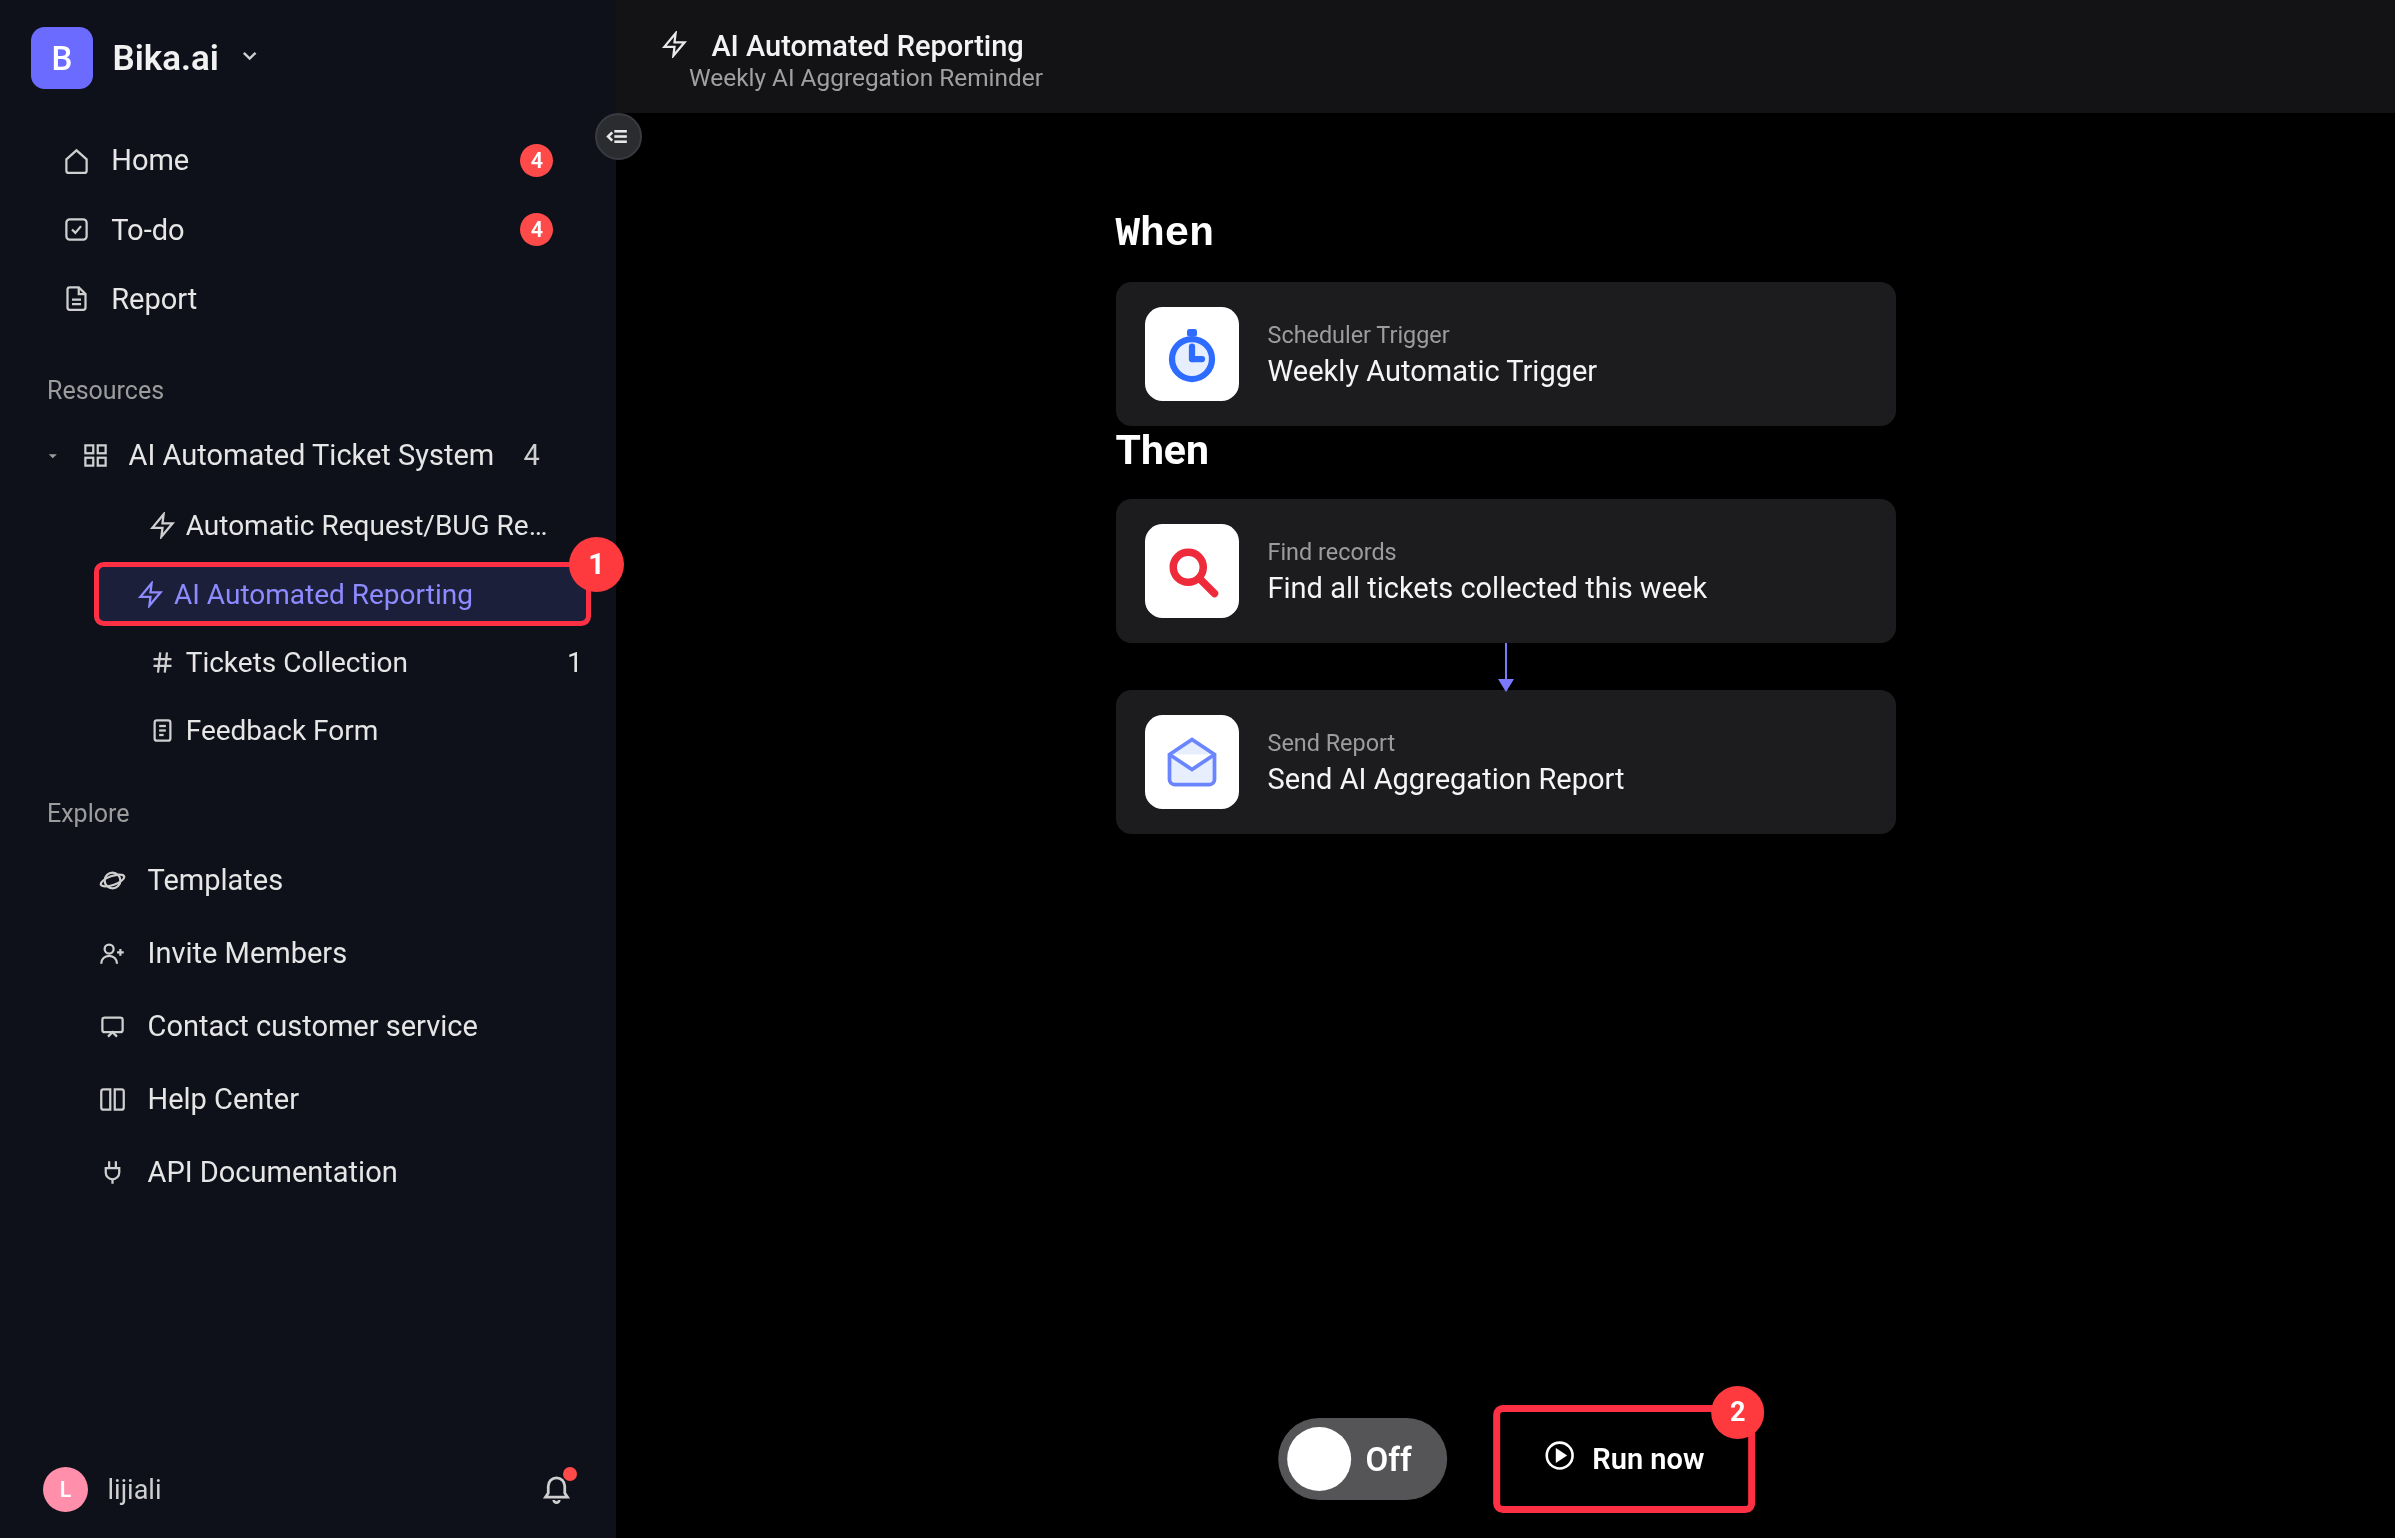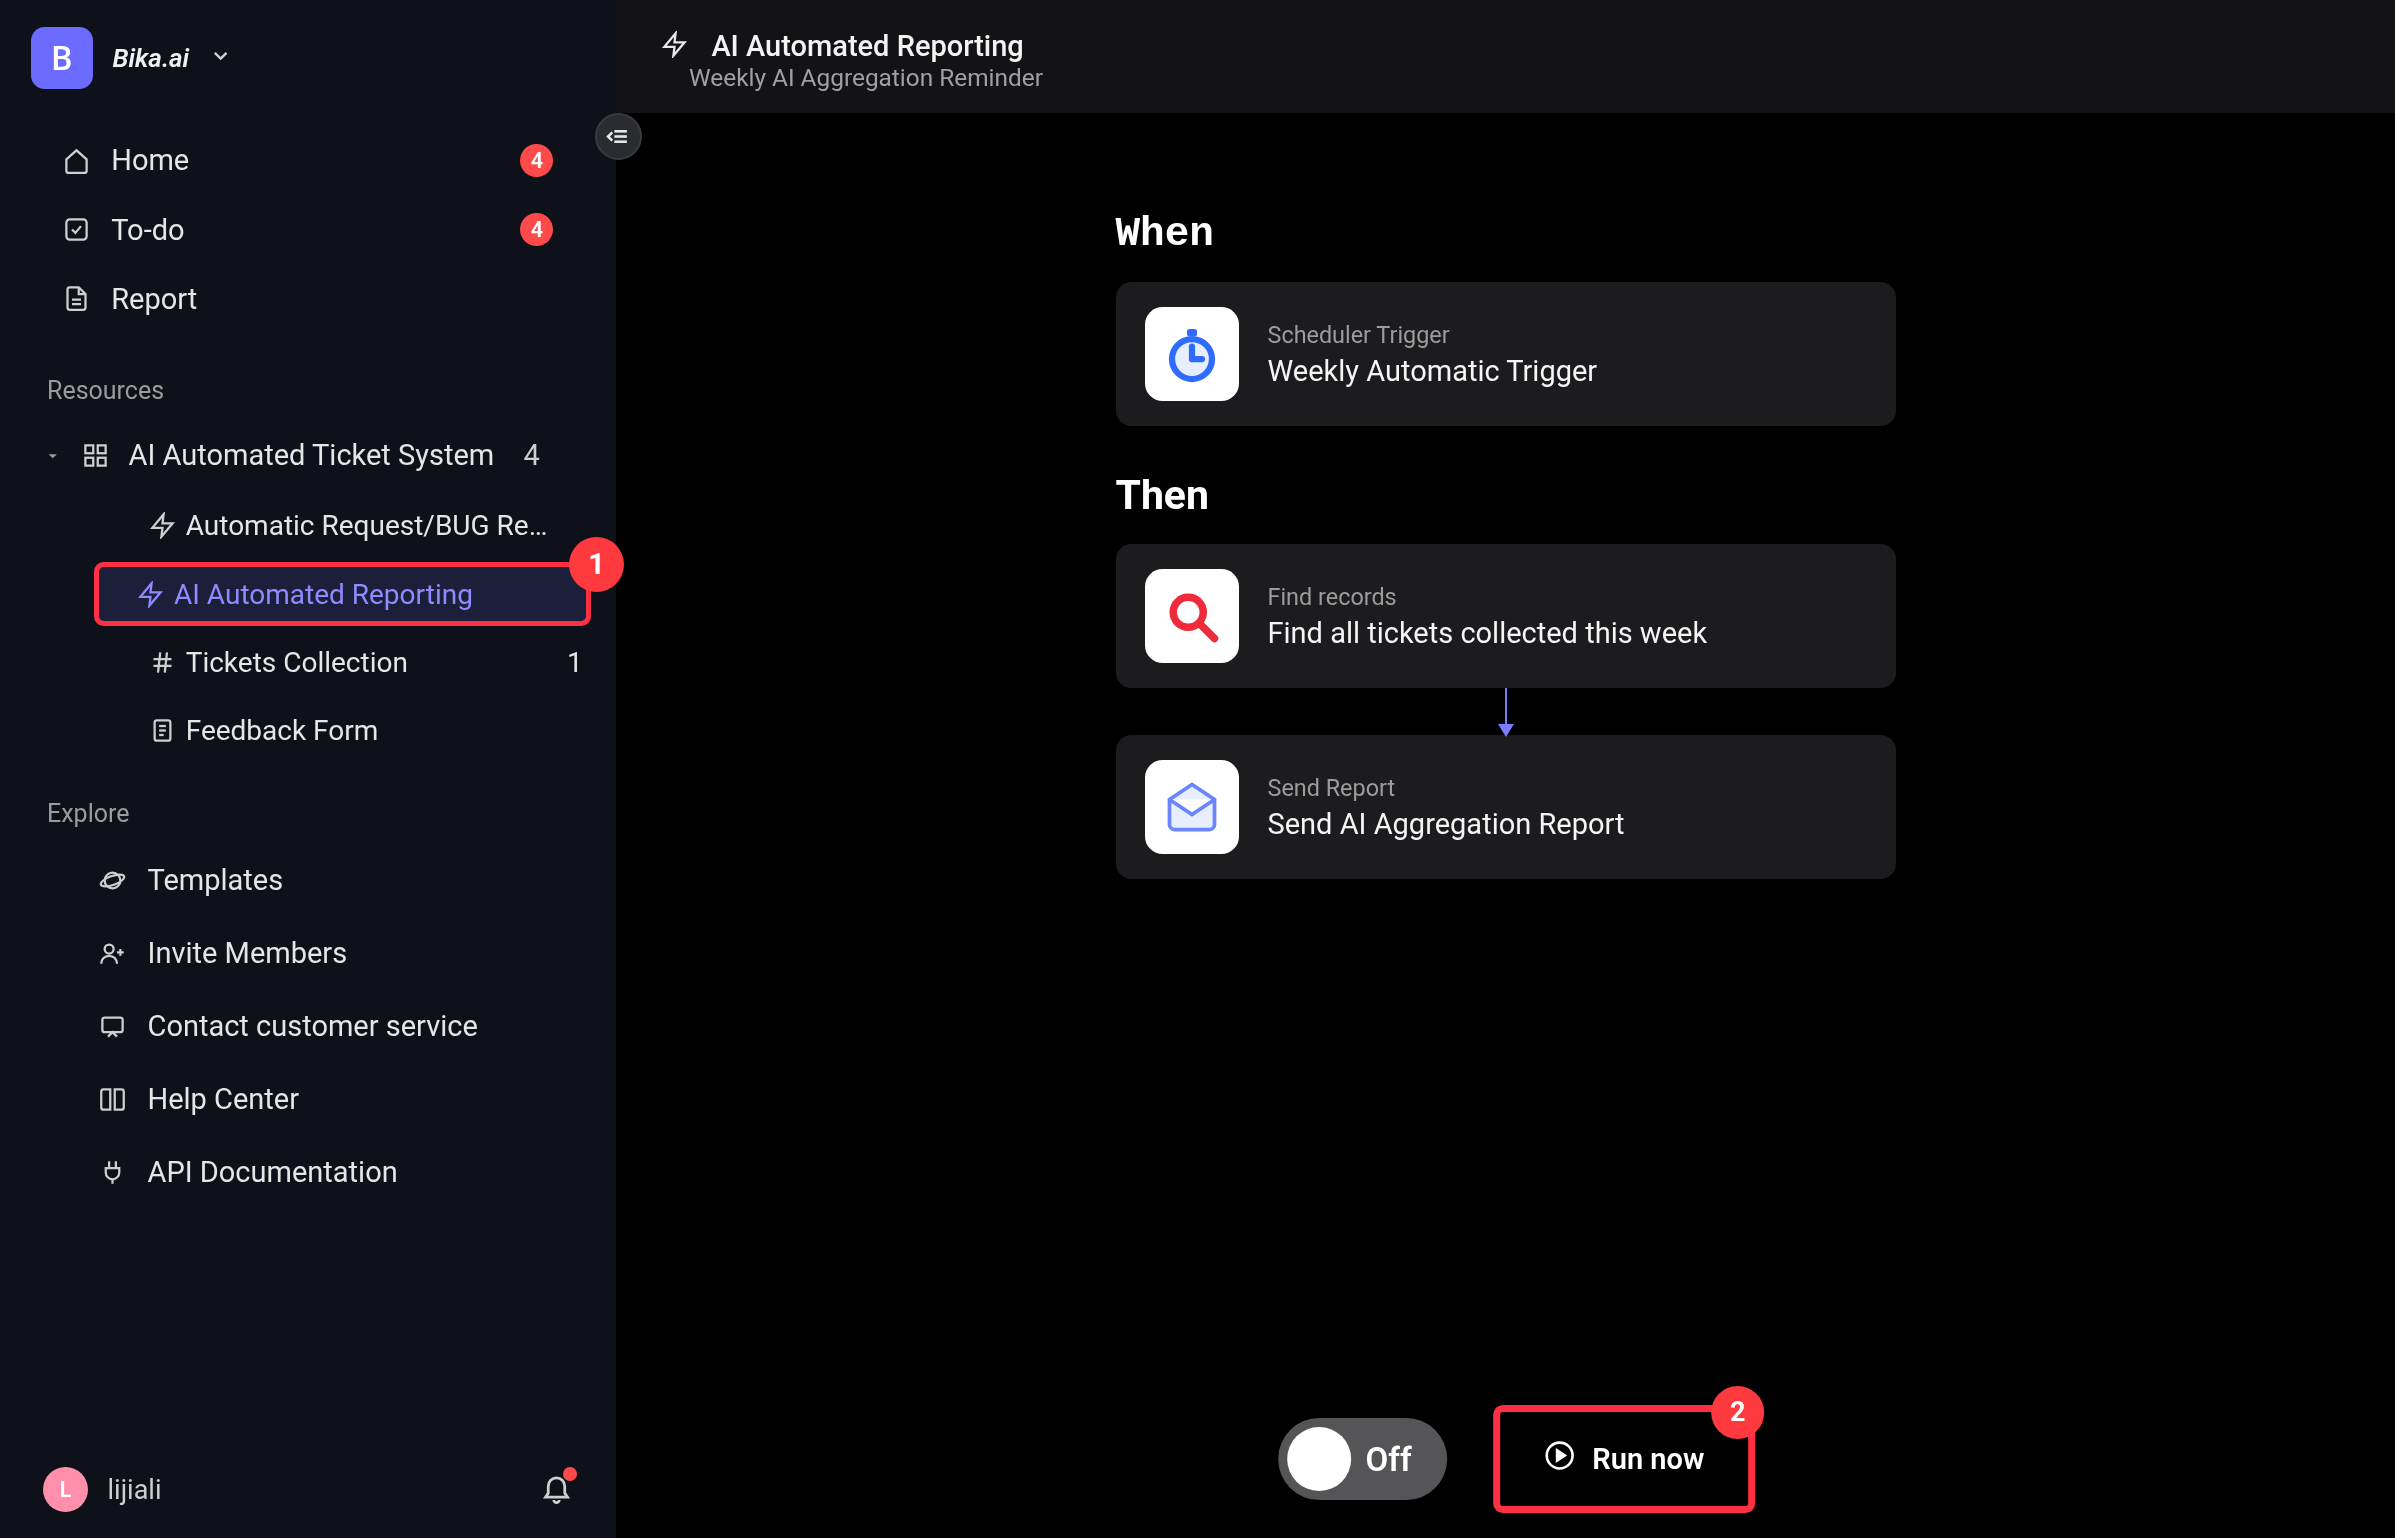--- a/index.html
+++ b/index.html
@@ -39,24 +39,23 @@
       border-radius: 13.7px;
       background: #6b6cff;
       color: #fff;
       display: flex;
       align-items: center;
       justify-content: center;
       font-size: 33px;
       font-weight: 500;
     }
     .ws-name {
-      font-size: 26px;
+      font-size: 35px;
       font-weight: 600;
       color: #f1f1f1;
-      font-style: italic;
     }
     .ws-chevron {
       color: #cfcfcf;
     }
     .nav {
       padding: 9.8px 13.7px;
     }
     .nav-item {
       display: flex;
       align-items: center;
@@ -275,21 +274,20 @@
     .flow {
       width: 780px;
       display: flex;
       flex-direction: column;
     }
     .section-h {
       font-size: 41px;
       font-weight: 700;
       color: #fff;
       margin-bottom: 25px;
-      margin-top: 45px;
     }
     .section-h:first-child {
       margin-top: 0;
       font-family: Liberation Mono, monospace;
     }
     .card {
       background: #1c1c1f;
       border-radius: 15.6px;
       padding: 25px 29px;
       display: flex;

